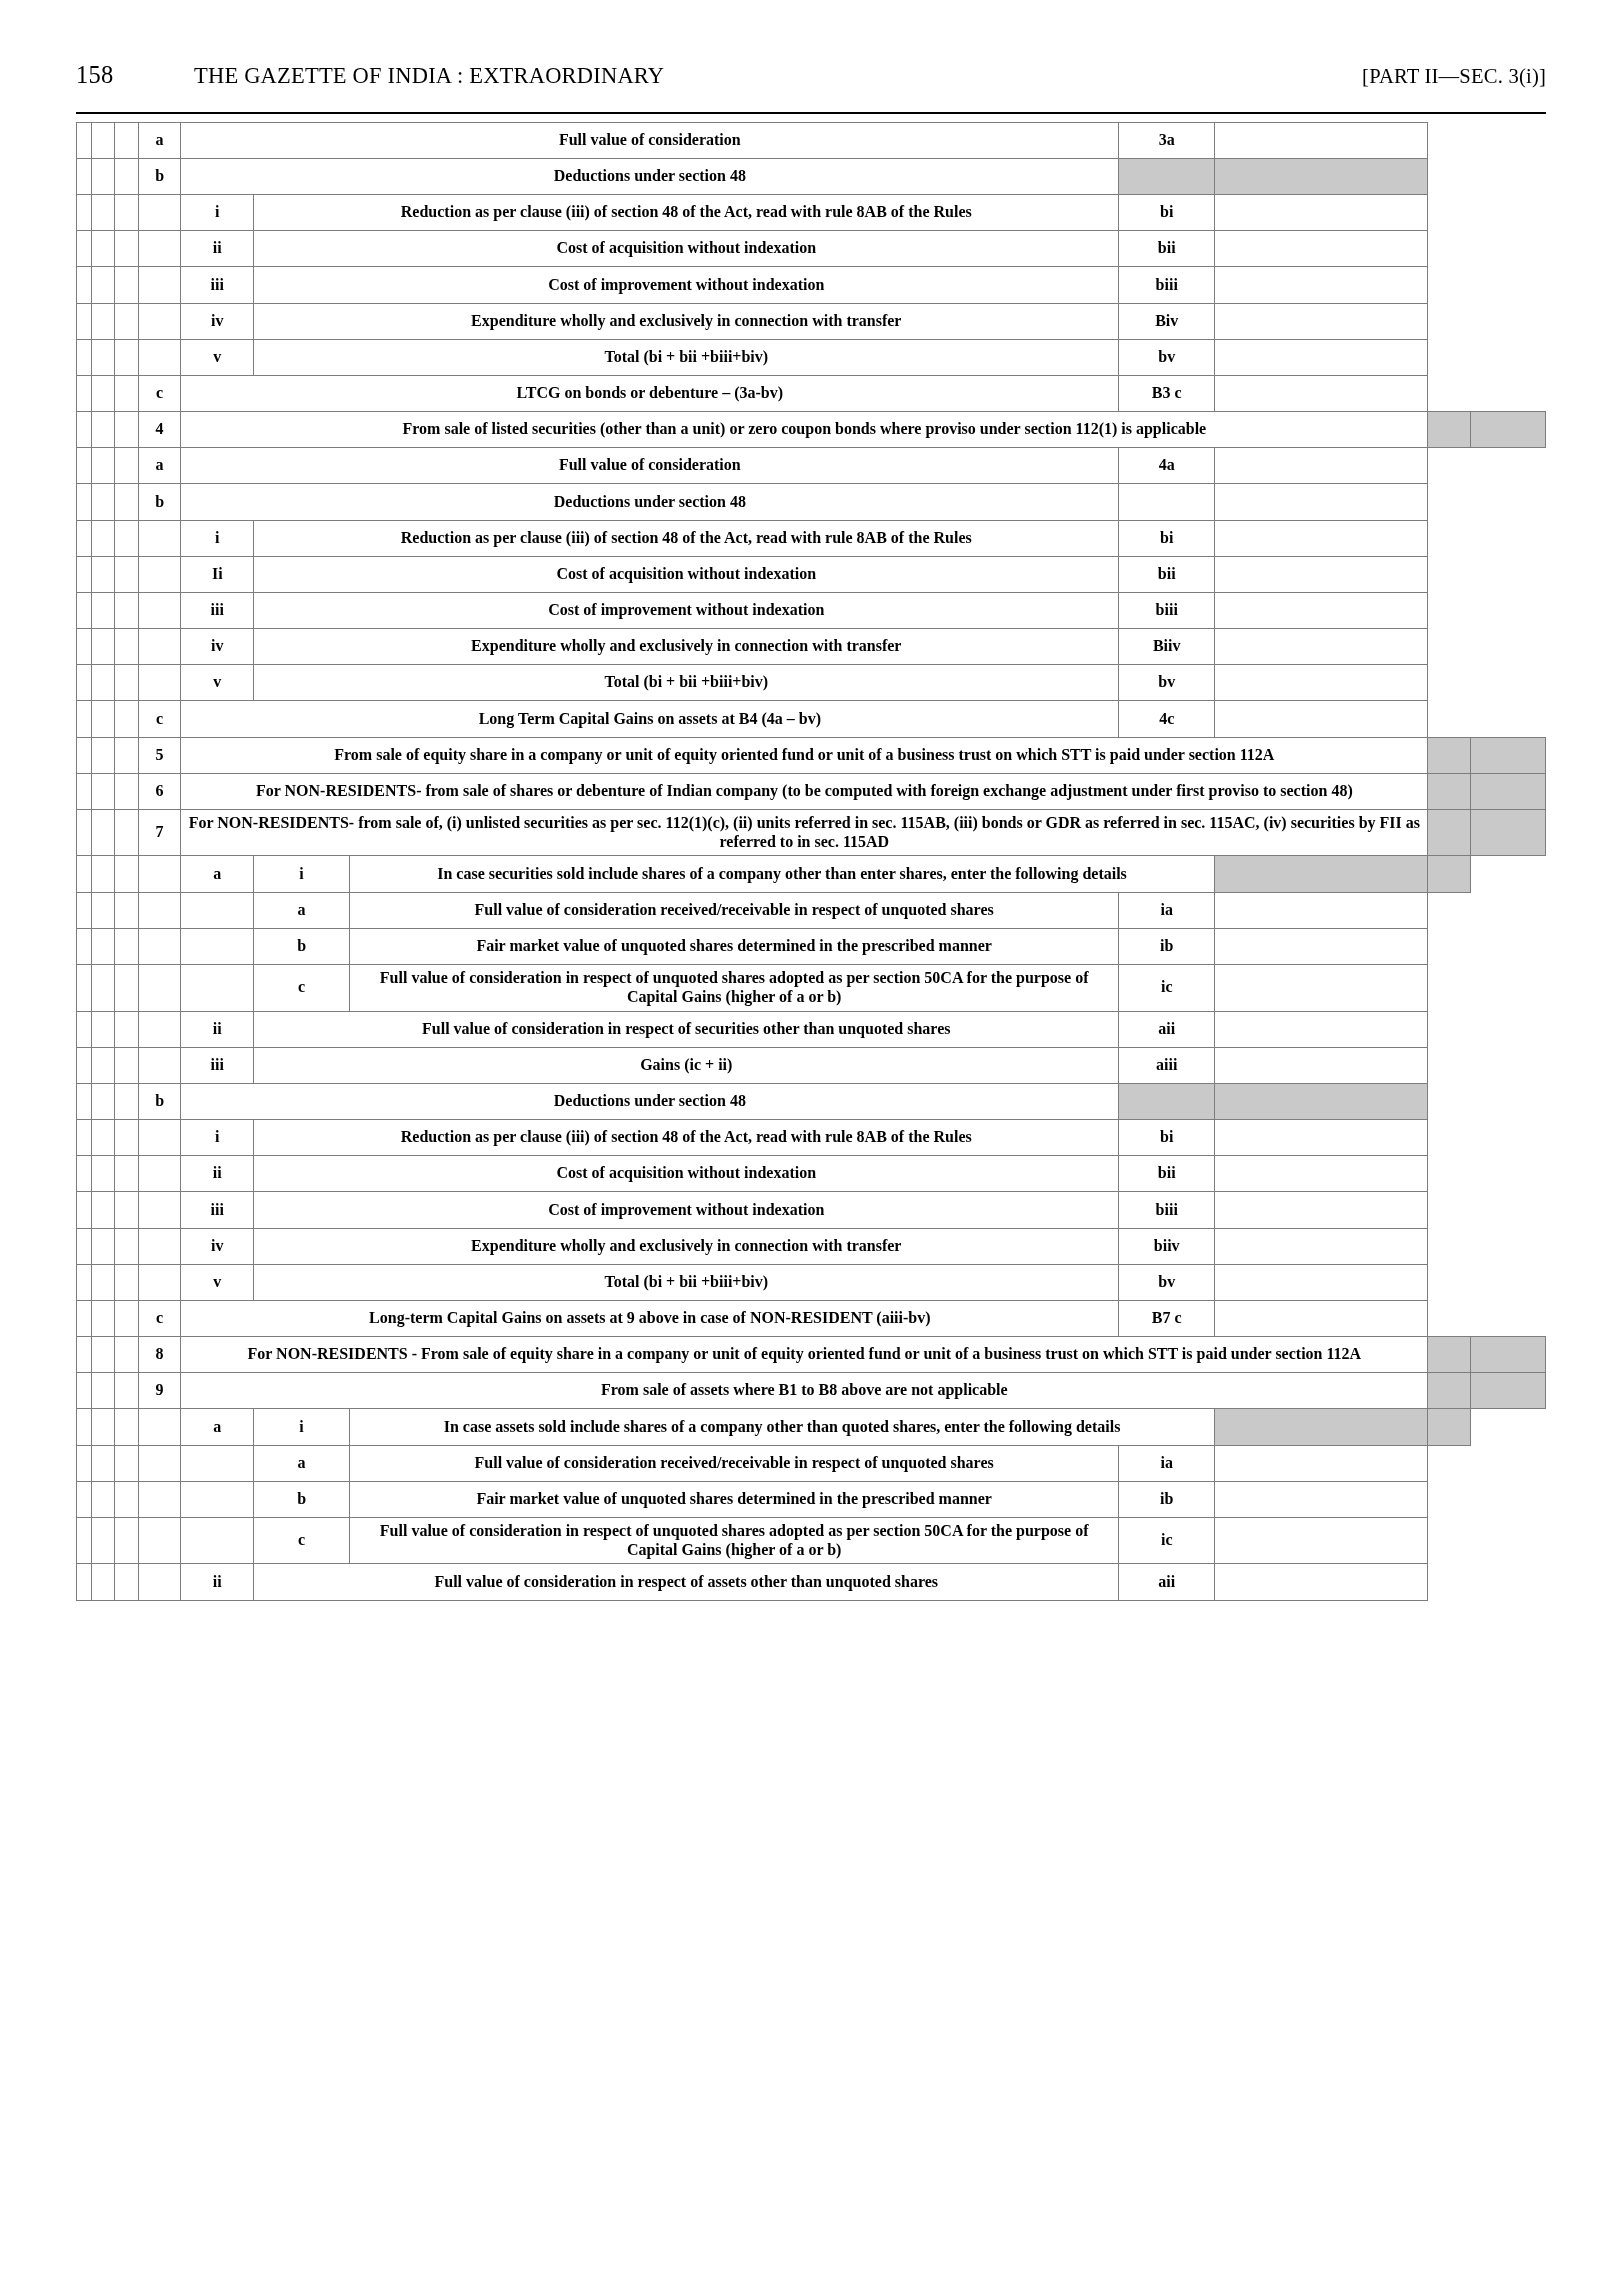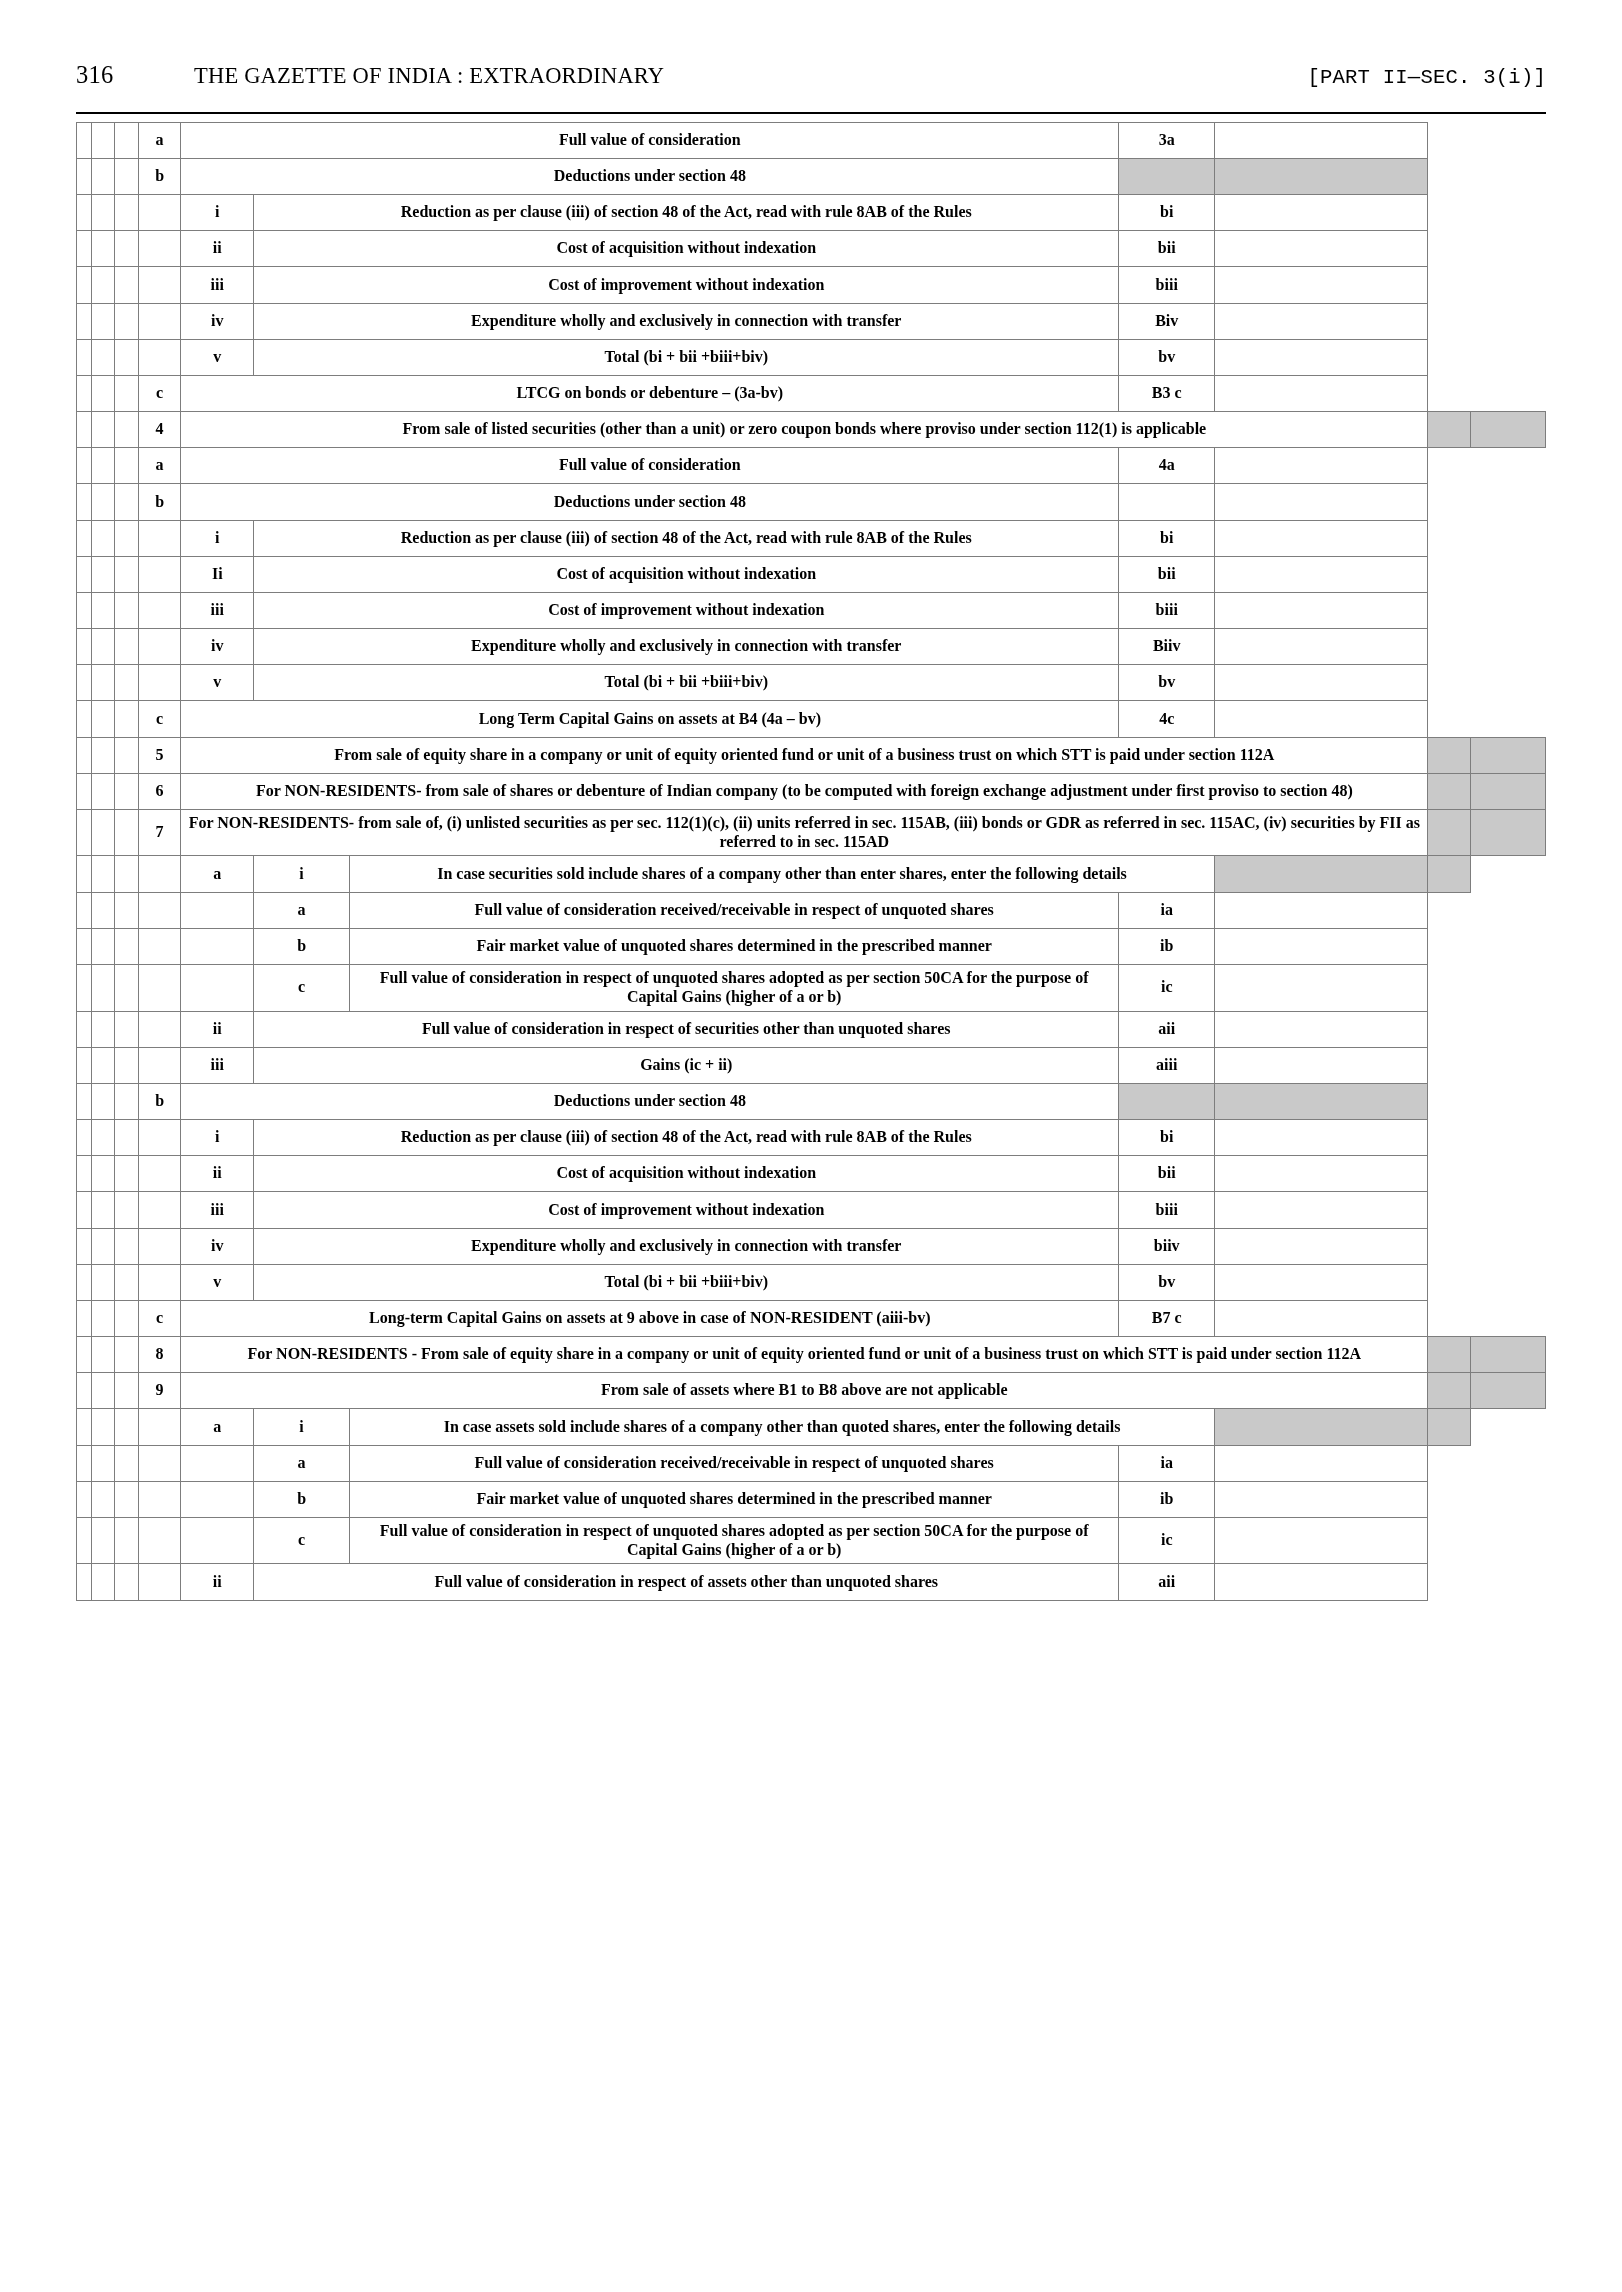--- a/index.html
+++ b/index.html
@@ -35,21 +35,20 @@
   }
   .header .ttl {
     flex: 1;
     font-size: 22.5px;
   }
   .header .part {
     width: 255px;
     text-align: right;
     font-size: 20.6px;
     white-space: nowrap;
-    font-family: Liberation Mono, monospace;
   }
   .rule {
     border-top: 2.5px solid #000;
     margin: 5.9px 0 0 0;
   }
   
   table.frm {
     border-collapse: collapse;
     width: 100%;
     table-layout: fixed;
@@ -86,21 +85,21 @@
     font-size: 16px;
   }
   
 </style>
 </head>
 <body>
 
 <div class="page">
 
   <div class="header">
-    <div class="pg">316</div>
+    <div class="pg">158</div>
     <div class="ttl">THE GAZETTE OF INDIA : EXTRAORDINARY</div>
     <div class="part">[PART II—SEC. 3(i)]</div>
   </div>
   <div class="rule"></div>
 
   <table class="frm">
     <colgroup>
       <col style="width:13.7px">
       <col style="width:21.6px">
       <col style="width:21.6px">

